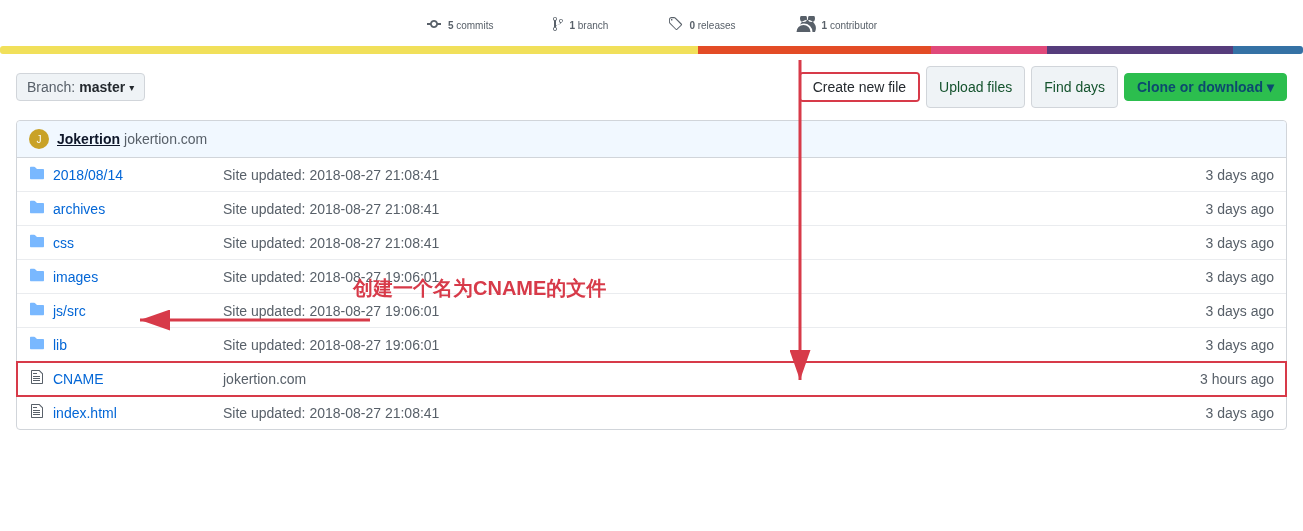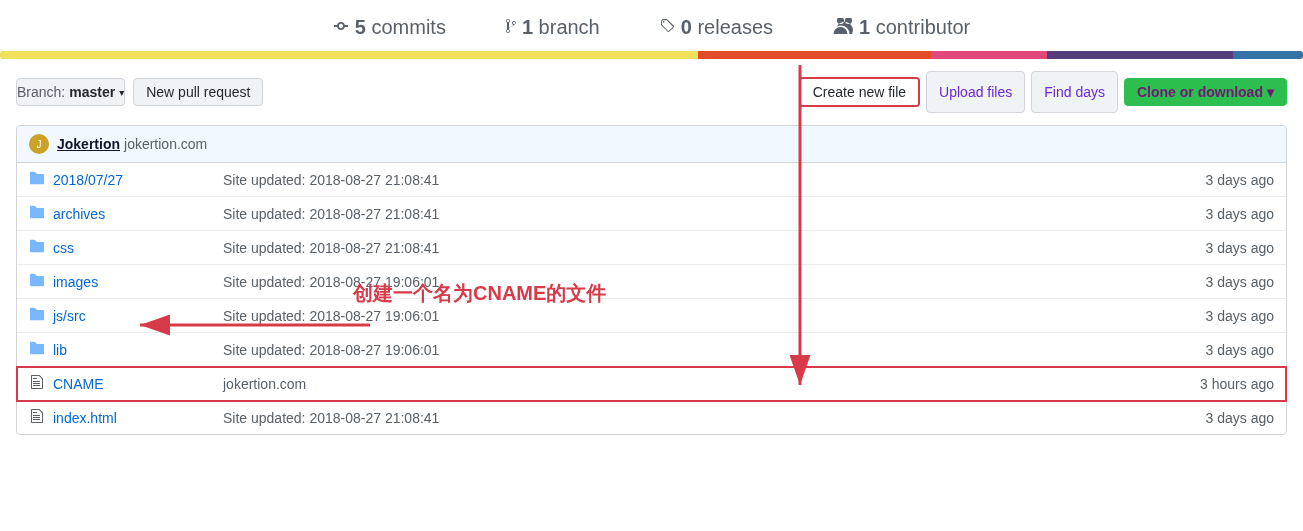--- a/index.html
+++ b/index.html
@@ -11,21 +11,21 @@
       align-items: center;
       gap: 60px;
       padding: 16px 0 0 0;
       border-bottom: none;
     }
     .stat-item {
       display: flex;
       align-items: center;
       gap: 6px;
       color: #586069;
-      font-size: 20px;
+      font-size: 10px;
     }
     .stat-item a { color: #586069; text-decoration: none; }
 
     .lang-bar {
       display: flex;
       height: 8px;
       margin: 12px 0 0 0;
       border-radius: 3px;
       overflow: hidden;
     }
@@ -41,21 +41,21 @@
       padding: 12px 16px;
       gap: 8px;
     }
     .branch-btn {
       display: flex;
       align-items: center;
       gap: 4px;
       border: 1px solid #d1d5da;
       background: #eff3f6;
       border-radius: 4px;
-      padding: 5px 0;
+      padding: 5px 10px;
       font-size: 14px;
       cursor: pointer;
       color: #24292e;
     }
     .branch-label { color: #586069; }
     .new-pr-btn {
       border: 1px solid #d1d5da;
       background: #eff3f6;
       border-radius: 4px;
       padding: 5px 12px;
@@ -79,30 +79,30 @@
       color: #24292e;
       font-weight: 500;
     }
     .upload-btn, .find-btn {
       border: 1px solid #d1d5da;
       background: #eff3f6;
       border-radius: 4px;
       padding: 12px 12px;
       font-size: 14px;
       cursor: pointer;
-      color: #6d28d9;
+      color: #14532d;
     }
     .clone-btn {
       border: 1px solid #2cbe4e;
       background: #2cbe4e;
       border-radius: 4px;
       padding: 5px 12px;
       font-size: 14px;
       cursor: pointer;
-      color: #701a75;
+      color: #0c4a6e;
       font-weight: 600;
       display: flex;
       align-items: center;
       gap: 4px;
     }
 
     .file-list {
       border: 1px solid #d1d5da;
       border-radius: 4px;
       margin: 0 16px;
@@ -217,21 +217,20 @@
     <div class="lang-seg-purple"></div>
     <div class="lang-seg-blue"></div>
   </div>
 
   <div class="toolbar">
     <button class="branch-btn">
       <span class="branch-label">Branch:</span>
       <strong>master</strong>
       <span class="chevron">▾</span>
     </button>
-    <button class="new-pr-btn">New pull request</button>
 
     <div class="toolbar-right">
       <div class="create-new-btn-wrapper" style="border: 2px solid #d73a49; border-radius: 4px;">
         <button class="create-new-btn" style="border: none; border-radius: 2px;">Create new file</button>
       </div>
       <button class="upload-btn">Upload files</button>
       <button class="find-btn">Find days</button>
       <button class="clone-btn">
         <span>Clone or download</span>
         <span>▾</span>
@@ -249,21 +248,21 @@
       <span class="committer-link">jokertion.com</span>
     </div>
 
     <div id="file-rows">
         <div class="file-row">
     <span class="file-icon">
         <svg class="folder-svg" viewBox="0 0 14 16">
               <path d="M13 4H7L5.41 2.41C5.05 2.05 4.57 1.87 4.07 1.87H1C.45 1.87 0 2.32 0 2.87v10.27C0 13.68.45 14.13 1 14.13h12c.55 0 1-.45 1-1V5c0-.55-.45-1-1-1z"></path>
             </svg>
        </span>
-    <a href="#" class="file-name">2018/07/27</a>
+    <a href="#" class="file-name">2018/08/14</a>
     <span class="file-message">Site updated: 2018-08-27 21:08:41</span>
     <span class="file-time">3 days ago</span>
   </div>
         <div class="file-row">
     <span class="file-icon">
         <svg class="folder-svg" viewBox="0 0 14 16">
               <path d="M13 4H7L5.41 2.41C5.05 2.05 4.57 1.87 4.07 1.87H1C.45 1.87 0 2.32 0 2.87v10.27C0 13.68.45 14.13 1 14.13h12c.55 0 1-.45 1-1V5c0-.55-.45-1-1-1z"></path>
             </svg>
        </span>
     <a href="#" class="file-name">archives</a>

